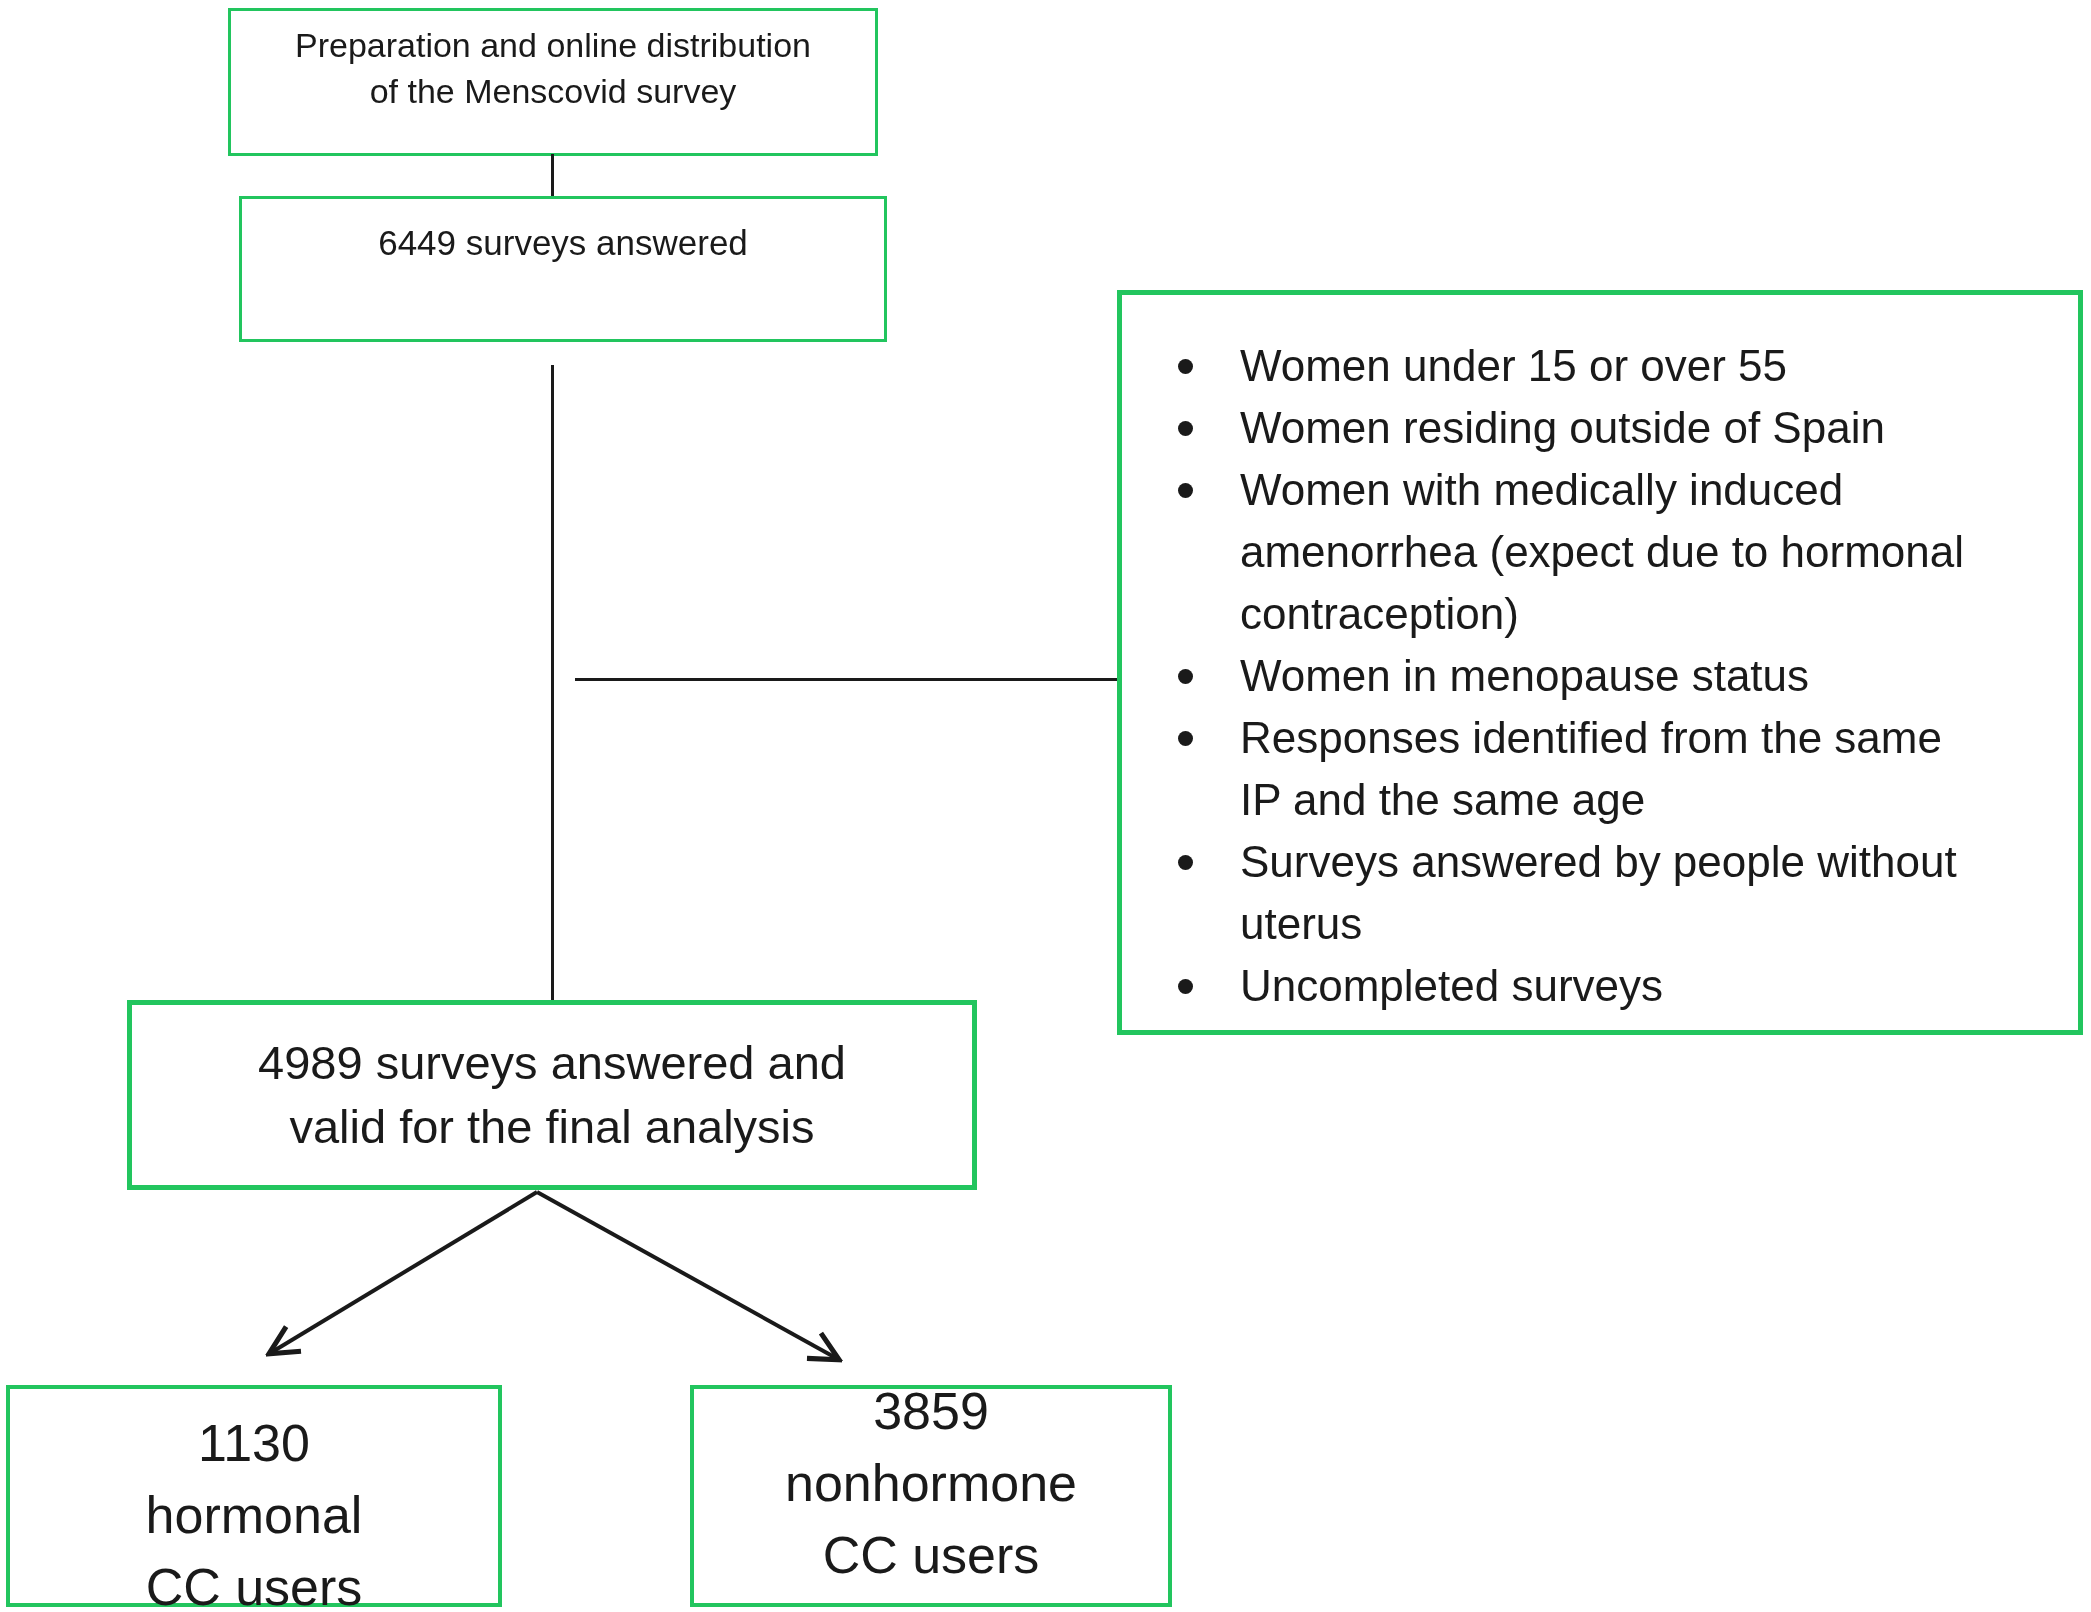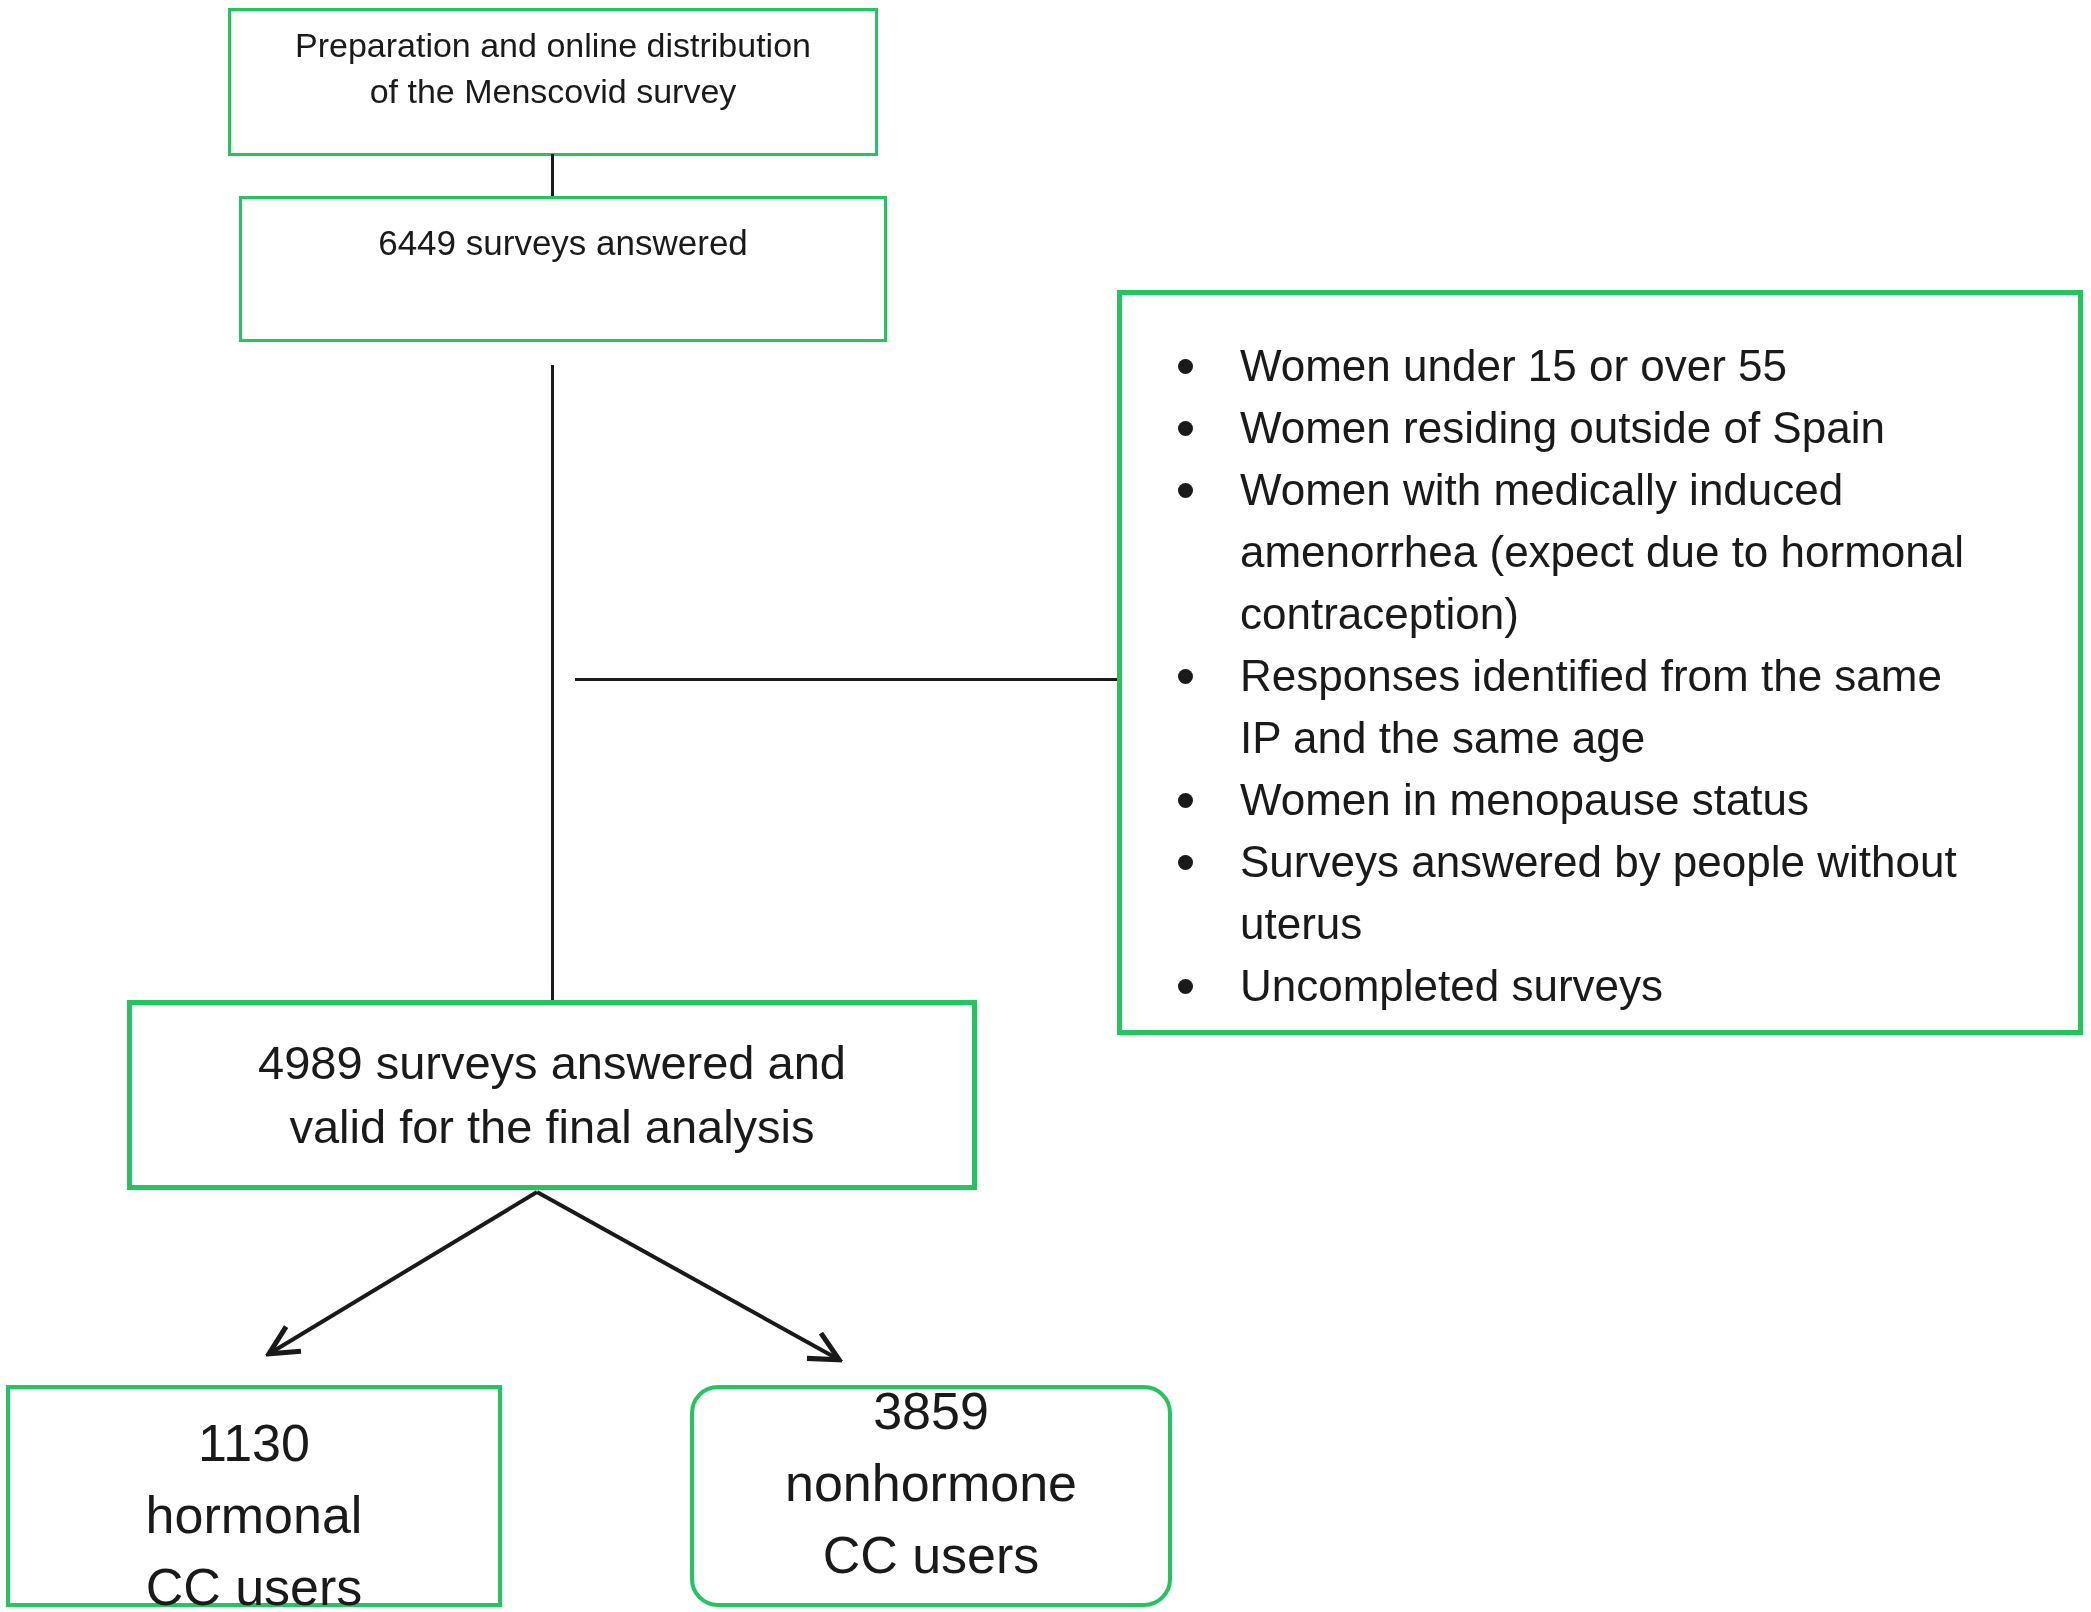--- a/index.html
+++ b/index.html
@@ -80,21 +80,21 @@
   
   .box-hormonal {
     left: 6px; top: 1385px; width: 496px; height: 222px;
     align-items: flex-start;
     font-size: 52px; line-height: 72px;
   }
   .box-hormonal .inner { margin-top: 18px; }
   .box-nonhormone {
     left: 690px; top: 1385px; width: 482px; height: 222px;
     align-items: flex-start;
-    font-size: 52px; line-height: 72px; border-radius: 28px;
+    font-size: 52px; line-height: 72px;
   }
   .box-nonhormone .inner { margin-top: -14px; }
 
   .arrows-svg { position: absolute; left: 0; top: 0; pointer-events: none; }
 </style>
 </head>
 <body>
 
 <div class="canvas">
 
@@ -112,23 +112,23 @@
   <div class="line conn-vertical"></div>
   <div class="line conn-exclusion"></div>
 
   <div class="box box-exclusions">
     <ul id="exclusion-list">
         <li>Women under 15 or over 55</li>
         <li>Women residing outside of Spain</li>
         <li>Women with medically induced
 amenorrhea (expect due to hormonal
 contraception)</li>
+        <li>Women in menopause status</li>
         <li>Responses identified from the same
 IP and the same age</li>
-        <li>Women in menopause status</li>
         <li>Surveys answered by people without
 uterus</li>
         <li>Uncompleted surveys</li>
       </ul>
   </div>
 
   <div class="box box-valid">
     <span class="pre">4989 surveys answered and
 valid for the final analysis</span>
   </div>

